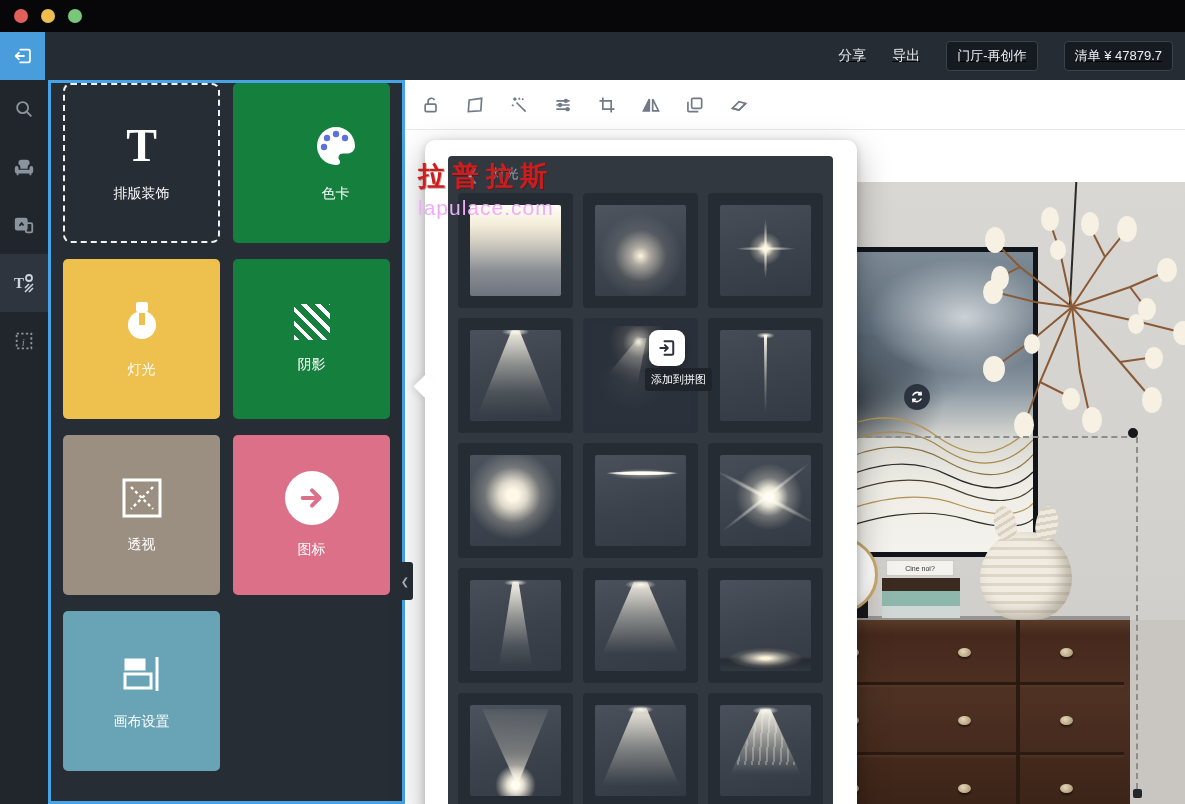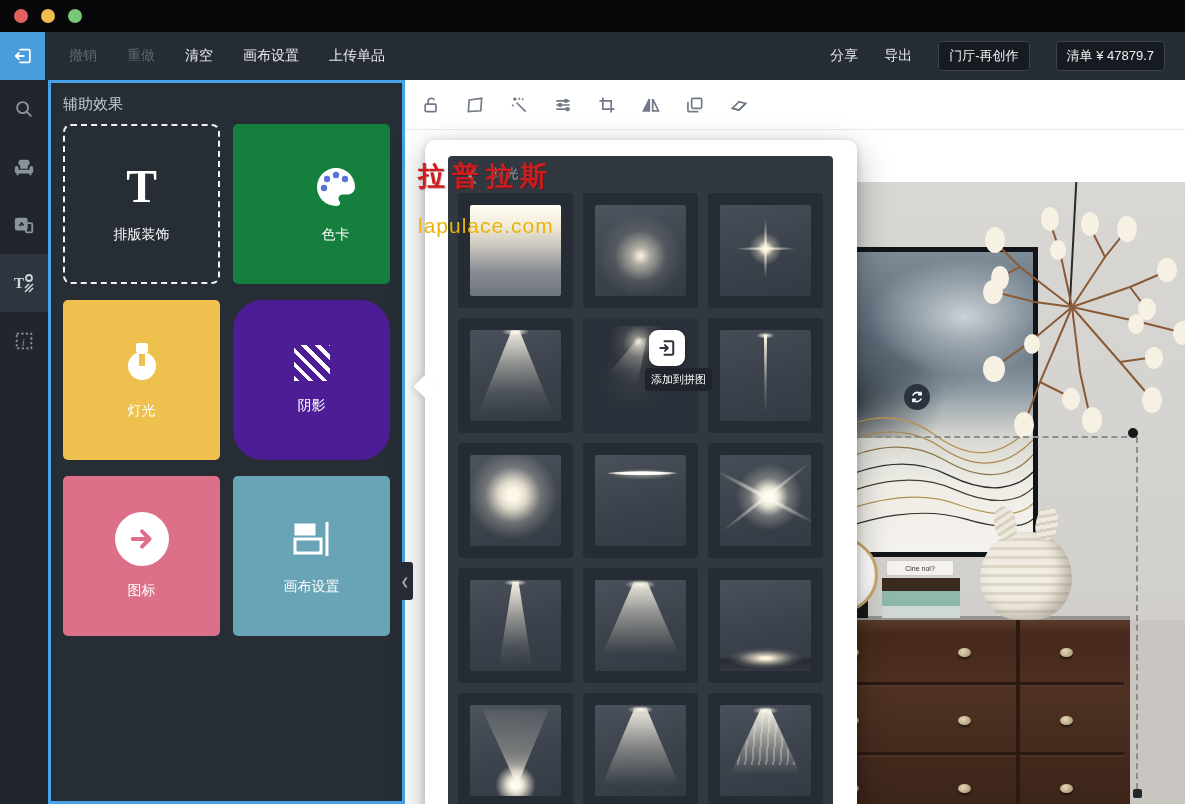--- a/index.html
+++ b/index.html
@@ -11,21 +11,21 @@
   .titlebar { position:absolute; left:0; top:0; width:100%; height:32px; background:#070709; display:flex; align-items:center; padding-left:14px; gap:13px; }
   .light { width:14px; height:14px; border-radius:50%; }
   .light.r { background:#e0605c; } .light.y { background:#f0bd4e; } .light.g { background:#78c87a; }
 
   
   .toolbar { position:absolute; left:0; top:32px; width:100%; height:48px; background:#262c33; display:flex; align-items:center; }
   .exit-btn { width:45px; height:48px; background:#4a9ddd; display:flex; align-items:center; justify-content:center; flex:0 0 auto; }
   .menu { display:flex; gap:30px; margin-left:24px; }
   .menu-item { font-size:14px; color:#e6e9ec; cursor:default; white-space:nowrap; }
   .menu-item.disabled { color:#5d6570; }
-  .tb-right { margin-left:auto; display:flex; align-items:center; gap:26px; padding-right:20px; }
+  .tb-right { margin-left:auto; display:flex; align-items:center; gap:26px; padding-right:12px;text-decoration:underline; }
   .tb-link { font-size:14px; color:#e6e9ec; white-space:nowrap; }
   .tb-btn { font-size:13px; color:#eef0f2; background:#161b21; border:1px solid #3a424c; border-radius:4px; padding:5px 10px; white-space:nowrap; }
 
   
   .sidebar { position:absolute; left:0; top:80px; width:48px; height:724px; background:#21262d; }
   .side-item { width:48px; height:58px; display:flex; align-items:center; justify-content:center; color:#8b939c; }
   .side-item.active { background:#2e353e; }
   .side-item svg { display:block; }
 
   
@@ -173,21 +173,21 @@
      background:repeating-linear-gradient(94deg, rgba(0,0,0,0) 0 5px, rgba(255,250,235,.28) 5px 7px);
      clip-path:polygon(45% 0,55% 0,92% 100%,8% 100%); }
 
   .hover-btn { position:absolute; left:66px; top:12px; width:36px; height:36px; background:#fff; border-radius:9px;
      box-shadow:0 2px 6px rgba(0,0,0,.35); display:flex; align-items:center; justify-content:center; z-index:7; }
   .hover-tip { position:absolute; left:62px; top:50px; background:#1f242b; color:#fefefe; font-size:11px; padding:4px 6px; border-radius:3px; white-space:nowrap; z-index:7; }
 
   
   .watermark { position:absolute; left:418px; top:158px; z-index:8; pointer-events:none; }
   .wm1 { color:#cf1d1d; font-size:27px; font-weight:bold; letter-spacing:7px; text-shadow:1px 1px 0 rgba(90,0,0,.35); }
-  .wm2 { color:#eab308; font-size:21px; margin-top:20px; letter-spacing:1px; }
+  .wm2 { color:#f0abfc; font-size:21px; margin-top:2px; letter-spacing:1px; }
 
   
   .collapse-tab { position:absolute; left:397px; top:562px; width:16px; height:38px; background:#272d35; border-radius:3px;
      display:flex; align-items:center; justify-content:center; color:#aab2bb; font-size:10px; z-index:4; }
 </style>
 </head>
 <body>
 
 <div id="app">
 
@@ -196,27 +196,20 @@
     <div class="light y"></div>
     <div class="light g"></div>
   </div>
 
   <div class="toolbar">
     <div class="exit-btn">
       <svg width="22" height="22" viewBox="0 0 24 24" fill="none" stroke="#fff" stroke-width="2" stroke-linecap="round" stroke-linejoin="round">
         <path d="M9 5 h9 a1.5 1.5 0 0 1 1.5 1.5 v11 a1.5 1.5 0 0 1 -1.5 1.5 h-9"></path>
         <path d="M13 12 H4 M7.5 8.5 L4 12 l3.5 3.5"></path>
       </svg>
-    </div>
-    <div class="menu">
-      <span class="menu-item disabled">撤销</span>
-      <span class="menu-item disabled">重做</span>
-      <span class="menu-item">清空</span>
-      <span class="menu-item">画布设置</span>
-      <span class="menu-item">上传单品</span>
     </div>
     <div class="tb-right">
       <span class="tb-link">分享</span>
       <span class="tb-link">导出</span>
       <span class="tb-btn">门厅-再创作</span>
       <span class="tb-btn">清单 ¥ 47879.7</span>
     </div>
   </div>
 
   <div class="canvas">
@@ -390,21 +383,20 @@
     </div>
     <div class="side-item">
       <svg width="22" height="22" viewBox="0 0 24 24" fill="none" stroke="currentColor" stroke-width="2" stroke-dasharray="2.5 2.5">
           <rect x="4" y="4" width="16" height="16"></rect>
           <text x="9.5" y="17" font-size="12" font-style="italic" font-family="serif" fill="currentColor" stroke="none">i</text>
         </svg>
     </div>
   </div>
 
   <div class="panel">
-    <div class="panel-title">辅助效果</div>
     <div class="tiles">
 
       <div class="tile dashed">
         <span class="big-T">T</span>
         <span class="t-label">排版装饰</span>
       </div>
 
 
       <div class="tile" style="background: #15803d; padding-left: 48px;">
         <svg width="46" height="46" viewBox="0 0 46 46">
@@ -419,25 +411,32 @@
 
       <div class="tile" style="background: rgb(238, 193, 78);">
         <svg width="46" height="46" viewBox="0 0 46 46">
             <rect x="17" y="3" width="12" height="10" rx="2" fill="#fff"></rect>
             <circle cx="23" cy="26" r="14" fill="#fff"></circle>
             <rect x="20" y="14" width="6" height="12" fill="#eec14e"></rect>
           </svg>
         <span class="t-label">灯光</span>
       </div>
 
-      <div class="tile" style="background: #4c1d95; border-radius: 30px;">
+      <div class="tile" style="background: #15803d;">
         <span class="stripe-box"></span>
         <span class="t-label">阴影</span>
       </div>
 
+      <div class="tile" style="background: rgb(155, 143, 130);">
+        <svg width="44" height="44" viewBox="0 0 44 44" fill="none" stroke="#fff">
+            <rect x="4" y="4" width="36" height="36" stroke-width="3"></rect>
+            <path d="M11 11 L33 33 M33 11 L11 33" stroke-width="2.4" stroke-dasharray="3 3"></path>
+          </svg>
+        <span class="t-label">透视</span>
+      </div>
 
       <div class="tile" style="background: rgb(220, 112, 137);">
         <span class="arrow-circle">
           <svg width="28" height="28" viewBox="0 0 24 24" fill="none" stroke="#dc7089" stroke-width="3.4" stroke-linecap="round" stroke-linejoin="round">
               <path d="M4 12 h14"></path>
               <path d="M12 5.5 L18.5 12 L12 18.5"></path>
             </svg>
         </span>
         <span class="t-label">图标</span>
       </div>

